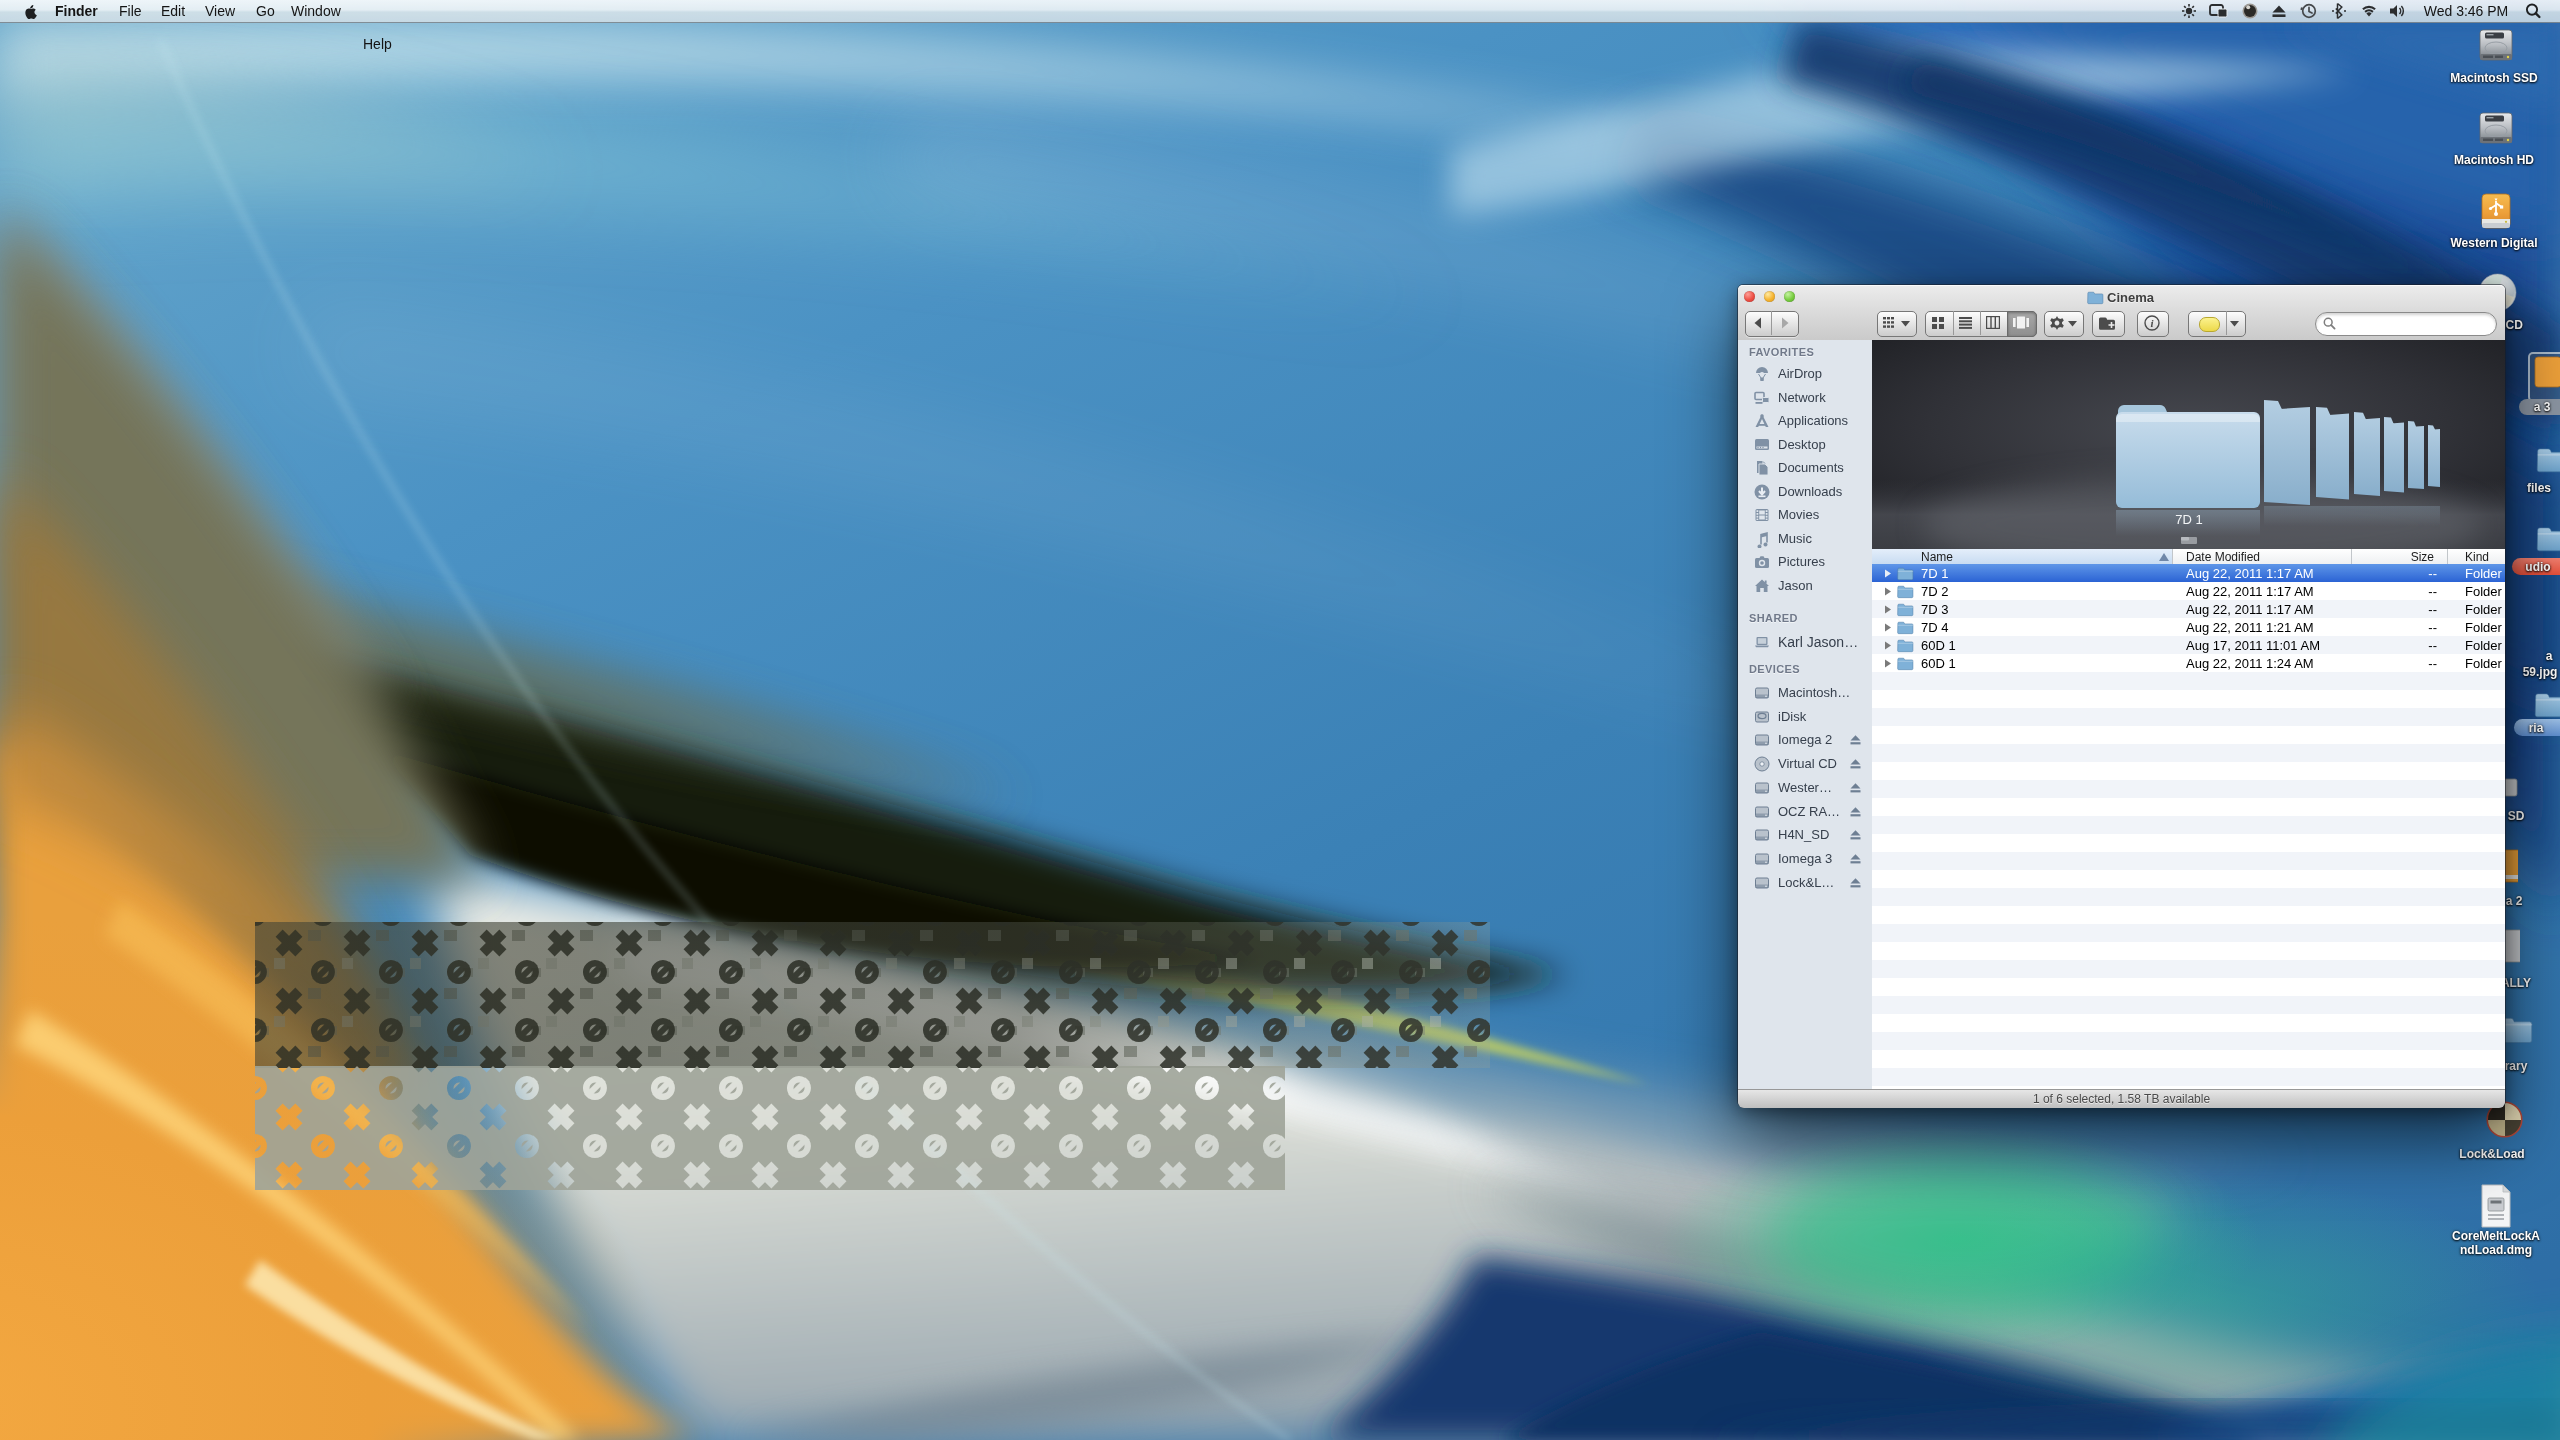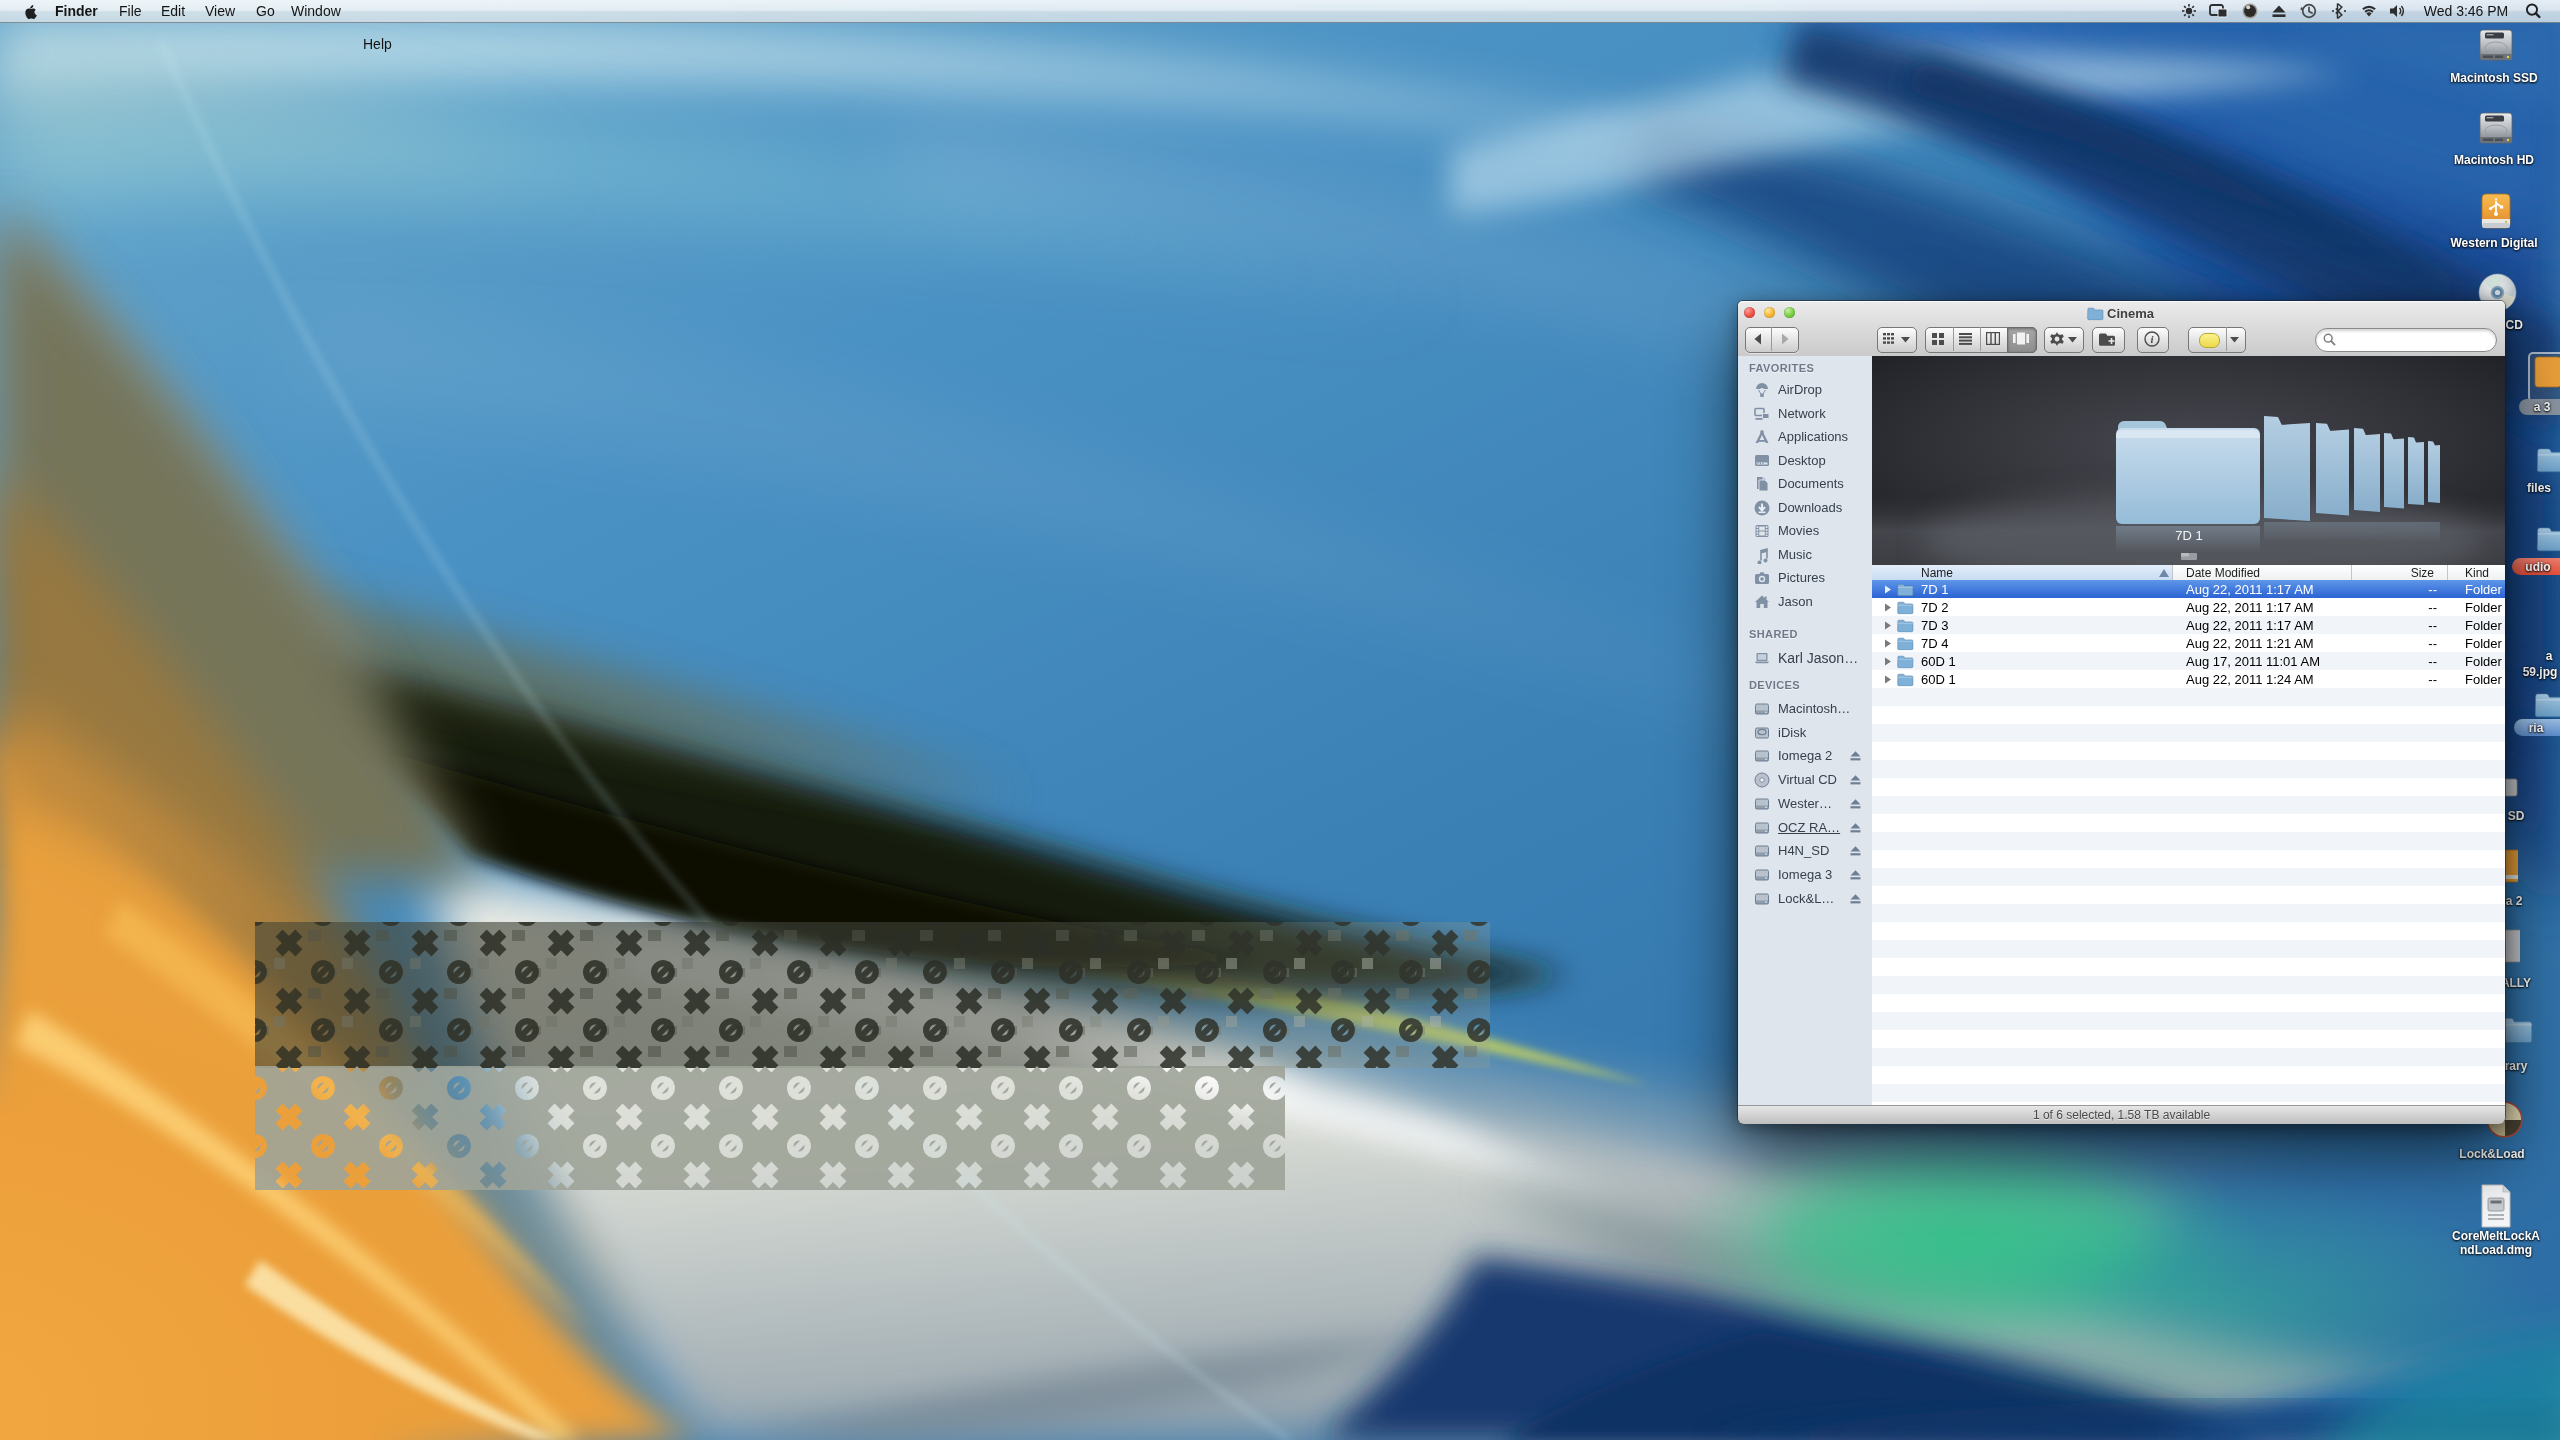--- a/index.html
+++ b/index.html
@@ -403,21 +403,21 @@
     <path d="M5,1 L26,1 L33,8 L33,43 L5,43 Z" fill="#f4f5f6" stroke="#b9bcbf" stroke-width="1"></path>
     <path d="M26,1 L26,8 L33,8 Z" fill="#d8dadc" stroke="#b9bcbf" stroke-width="0.8"></path>
     <rect x="11" y="14" width="16" height="13" rx="1.5" fill="#c9ccd0" stroke="#8e9296" stroke-width="0.8"></rect>
     <rect x="13.5" y="16.5" width="11" height="3" fill="#6f7478"></rect>
     <rect x="11" y="30" width="16" height="2" fill="#b0b4b8"></rect>
     <rect x="11" y="34" width="16" height="2" fill="#b0b4b8"></rect>
   </svg>
   <div class="lbl" style="left:2436px;top:1229px;width:120px;font-weight:bold;">CoreMeltLockA<br>ndLoad.dmg</div>
 </div>
 
-<div class="abs" id="finder" style="left:1738px;top:301px;width:767px;height:822px;
+<div class="abs" id="finder" style="left:1738px;top:285px;width:767px;height:822px;
   border-radius:5px 5px 6px 6px;box-shadow:0 30px 70px rgba(0,0,0,0.62),0 4px 18px rgba(0,0,0,0.42);
   background:#e2e7ee;outline:1px solid rgba(25,30,38,0.55);">
 
   <div class="abs" style="left:0;top:0;width:767px;height:55px;border-radius:5px 5px 0 0;
     background:linear-gradient(#ececec 0%,#dcdcdc 45%,#cacaca 100%);
     box-shadow:inset 0 1px 0 rgba(255,255,255,0.75);border-bottom:1px solid #8c8c8c;"></div>
   <div class="abs" style="left:6px;top:6px;width:11px;height:11px;border-radius:50%;
     background:radial-gradient(circle at 35% 30%, #fd9e96 0%, #ee4f44 55%, #c93830 100%);box-shadow:inset 0 0 1px rgba(0,0,0,0.4);"></div>
   <div class="abs" style="left:26px;top:6px;width:11px;height:11px;border-radius:50%;
     background:radial-gradient(circle at 35% 30%, #ffe9a0 0%, #f5b32f 55%, #d99921 100%);box-shadow:inset 0 0 1px rgba(0,0,0,0.4);"></div>
@@ -654,21 +654,21 @@
     <div class="abs" style="left:40px;top:494.79999999999995px;font-size:13px;color:#37404d;">Wester…</div>
     <svg class="abs" style="left:111px;top:496.79999999999995px" width="13" height="12" viewBox="0 0 13 12">
         <path d="M1.5,6.5 L6.5,1.2 L11.5,6.5 Z" fill="#6e7f93"></path>
         <rect x="1.5" y="8.2" width="10" height="2.2" fill="#6e7f93"></rect>
       </svg>
     <svg class="abs" style="left:15px;top:517.5px" width="18" height="18" viewBox="0 0 18 18">
         <rect x="2.5" y="4" width="13" height="10" rx="1.5" fill="#b9c2cc" stroke="#6e7f93" stroke-width="1"></rect>
         <rect x="2.5" y="10.5" width="13" height="3.5" fill="#6e7f93" opacity="0.55"></rect>
         <circle cx="13" cy="12.3" r="0.8" fill="#eef2f6"></circle>
       </svg>
-    <div class="abs" style="left:40px;top:518.5px;font-size:13px;color:#37404d;text-decoration:underline;">OCZ RA…</div>
+    <div class="abs" style="left:40px;top:518.5px;font-size:13px;color:#37404d;">OCZ RA…</div>
     <svg class="abs" style="left:111px;top:520.5px" width="13" height="12" viewBox="0 0 13 12">
         <path d="M1.5,6.5 L6.5,1.2 L11.5,6.5 Z" fill="#6e7f93"></path>
         <rect x="1.5" y="8.2" width="10" height="2.2" fill="#6e7f93"></rect>
       </svg>
     <svg class="abs" style="left:15px;top:541.2px" width="18" height="18" viewBox="0 0 18 18">
         <rect x="2.5" y="4" width="13" height="10" rx="1.5" fill="#b9c2cc" stroke="#6e7f93" stroke-width="1"></rect>
         <rect x="2.5" y="10.5" width="13" height="3.5" fill="#6e7f93" opacity="0.55"></rect>
         <circle cx="13" cy="12.3" r="0.8" fill="#eef2f6"></circle>
       </svg>
     <div class="abs" style="left:40px;top:542.2px;font-size:13px;color:#37404d;">H4N_SD</div>

